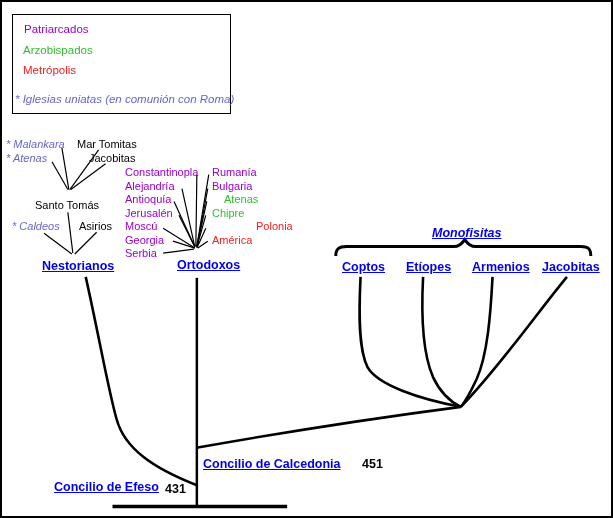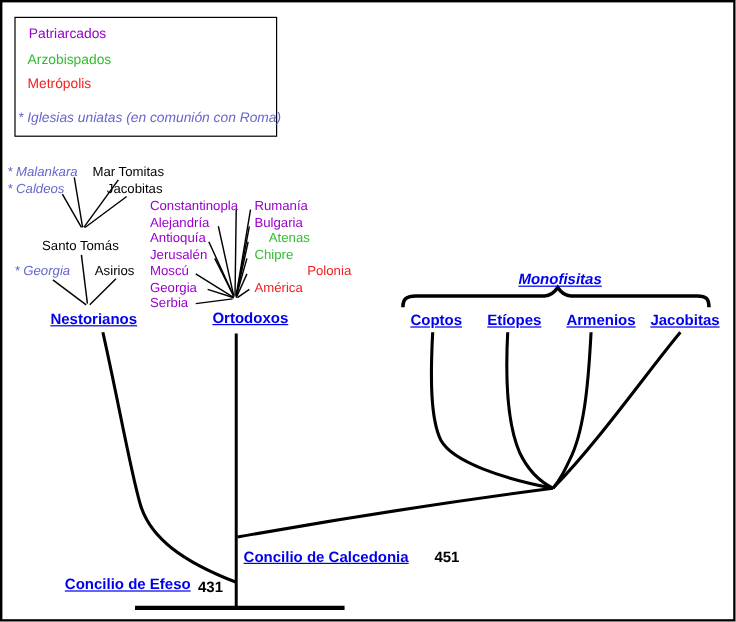--- a/index.html
+++ b/index.html
@@ -99,24 +99,24 @@
 
 
   <div id="legend-box"></div>
   <span class="lbl legend-item purple" style="left:22px;top:21px;">Patriarcados</span>
   <span class="lbl legend-item green" style="left:21px;top:42px;">Arzobispados</span>
   <span class="lbl legend-item red" style="left:21px;top:62px;">Metrópolis</span>
   <span class="lbl legend-item uni" style="left:13px;top:91px;">* Iglesias uniatas (en comunión con Roma)</span>
 
   <span class="lbl uni" style="left:4px;top:136px;">* Malankara</span>
   <span class="lbl" style="left:75px;top:136px;">Mar Tomitas</span>
-  <span class="lbl uni" style="left:4px;top:150px;">* Caldeos</span>
+  <span class="lbl uni" style="left:4px;top:150px;">* Atenas</span>
   <span class="lbl" style="left:87px;top:150px;">Jacobitas</span>
   <span class="lbl" style="left:33px;top:197px;">Santo Tomás</span>
-  <span class="lbl uni" style="left:10px;top:218px;">* Georgia</span>
+  <span class="lbl uni" style="left:10px;top:218px;">* Caldeos</span>
   <span class="lbl" style="left:77px;top:218px;">Asirios</span>
   <span class="lbl link" style="left:40px;top:258px;">Nestorianos</span>
 
   <span class="lbl purple" style="left:123px;top:164px;">Constantinopla</span>
   <span class="lbl purple" style="left:123px;top:178px;">Alejandría</span>
   <span class="lbl purple" style="left:123px;top:191px;">Antioquía</span>
   <span class="lbl purple" style="left:123px;top:205px;">Jerusalén</span>
   <span class="lbl purple" style="left:123px;top:218px;">Moscú</span>
   <span class="lbl purple" style="left:123px;top:232px;">Georgia</span>
   <span class="lbl purple" style="left:123px;top:245px;">Serbia</span>

